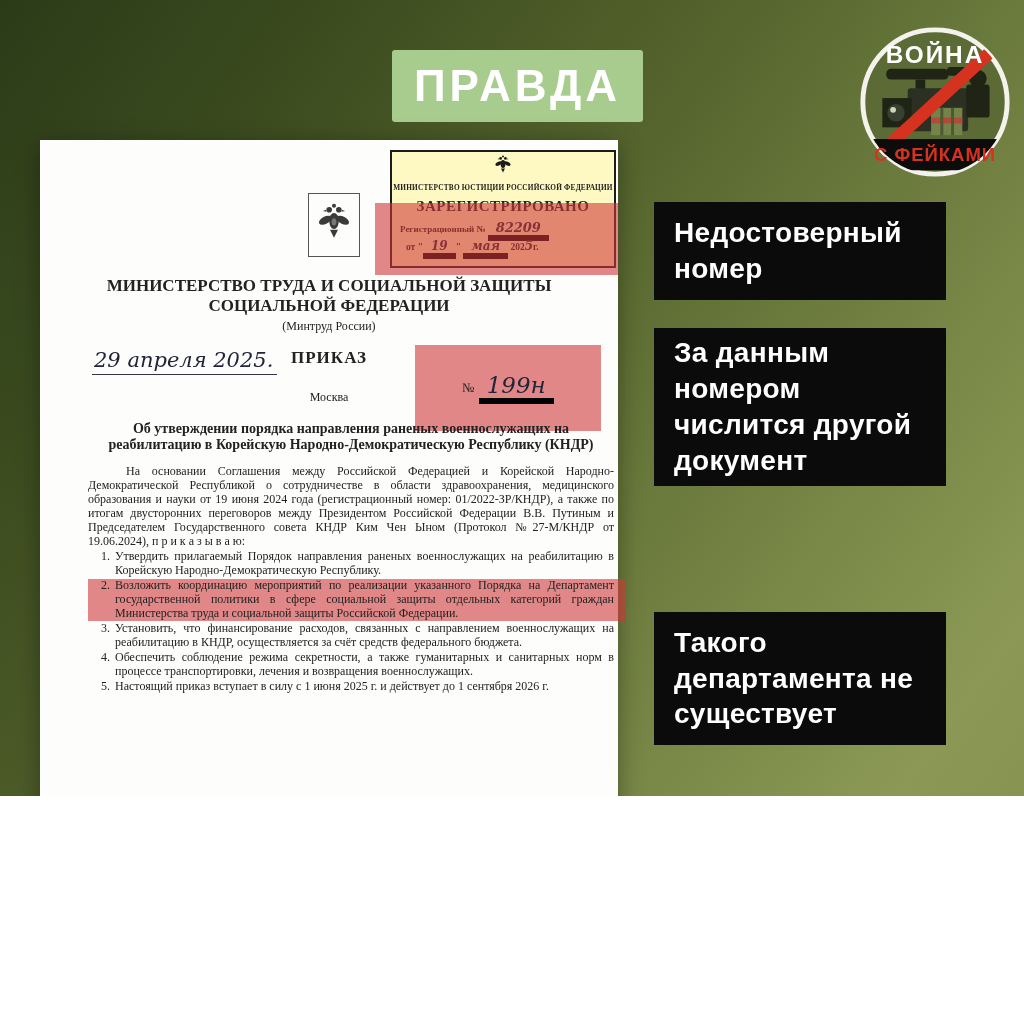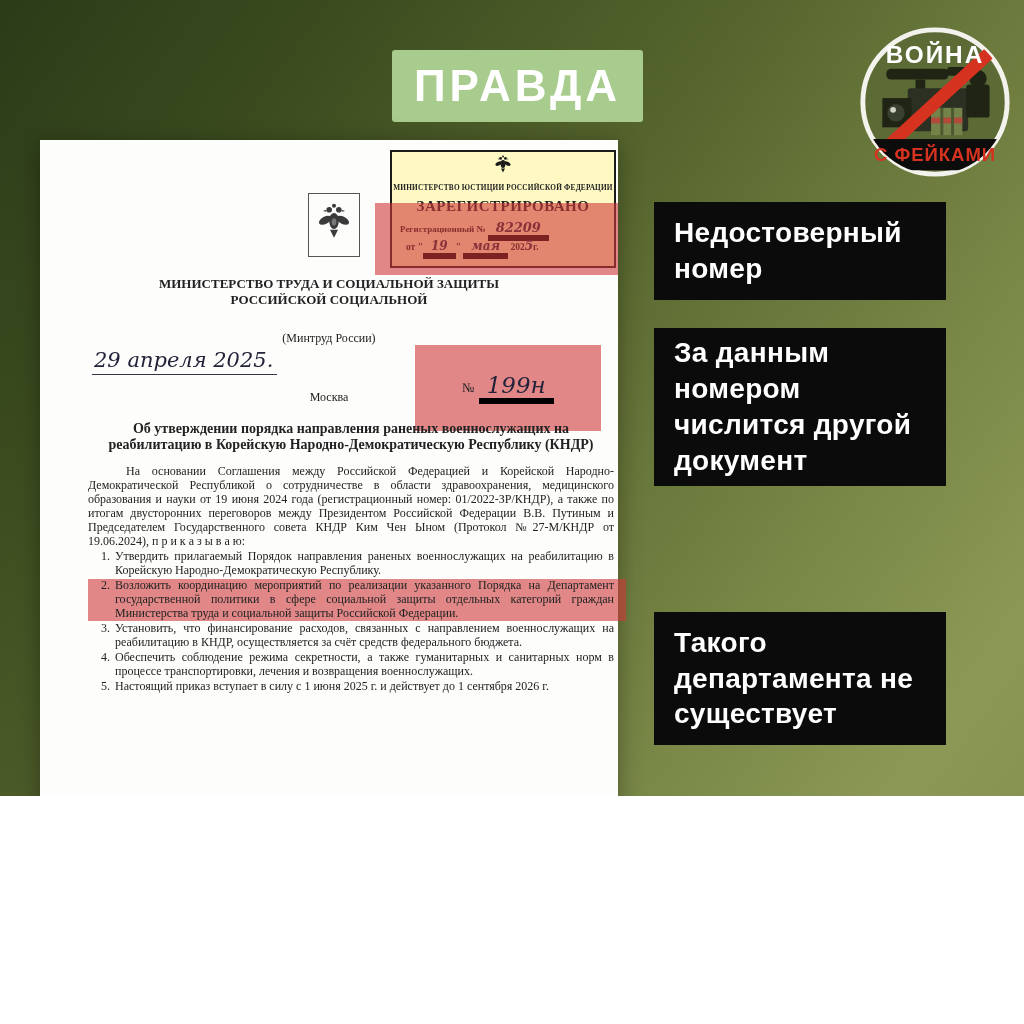--- a/index.html
+++ b/index.html
@@ -33,22 +33,22 @@
   .stamp-registered{font-size:15px;font-weight:bold;letter-spacing:.5px;margin-top:6px;}
   .stamp-reg-line{font-size:9px;font-weight:bold;margin-top:5px;text-align:left;padding-left:8px;}
   .stamp-date-line{font-size:9.5px;font-weight:bold;margin-top:4px;text-align:left;padding-left:14px;}
   .hw{font-family:"DejaVu Serif",serif;font-style:italic;color:#23233a;}
   .hw-u{border-bottom:6px solid #000000;padding:0 8px 0 8px;}
   .stamp-reg-line .hw{font-size:13px;}
   .stamp-date-line .hw{font-size:12px;}
   .red-overlay{background:rgba(206,57,57,.6);}
   .stamp-highlight{position:absolute;left:335px;top:63px;width:243px;height:72px;pointer-events:none;}
   .doc-head{position:absolute;left:0;top:136px;width:100%;text-align:center;}
-  .doc-head .l1{font-size:13px;font-weight:bold;}
-  .doc-head .l3{font-size:12px;margin-top:23px;}
+  .doc-head .l1{font-size:17px;font-weight:bold;}
+  .doc-head .l3{font-size:12px;margin-top:3px;}
   .doc-date{position:absolute;left:52px;top:208px;font-size:21px;border-bottom:1.5px solid #33334a;padding:0 4px 2px 2px;}
   .doc-order{position:absolute;left:0;top:208px;width:100%;text-align:center;font-size:17px;font-weight:bold;letter-spacing:1px;}
   .doc-city{position:absolute;left:0;top:250px;width:100%;text-align:center;font-size:12px;}
   .num-box{position:absolute;left:375px;top:205px;width:186px;height:86px;display:flex;align-items:center;justify-content:center;}
   .num-box .no{font-size:13px;margin-right:4px;}
   .num-box .hw{font-size:23px;}
   .doc-body{position:absolute;left:48px;top:281px;width:526px;font-size:12px;line-height:13.9px;text-align:justify;}
   .doc-title{font-weight:bold;text-align:center;font-size:14px;line-height:16px;margin-bottom:12px;}
   .doc-preamble{text-indent:38px;margin-bottom:2px;}
   .doc-item{display:flex;margin-top:1px;}
@@ -160,26 +160,27 @@
         <span>от "</span><span class="hw hw-u">19</span><span>"</span>
         <span class="hw hw-u">мая</span>
         <span>202</span><span class="hw">5</span><span>г.</span>
       </div>
     </div>
 
     <div class="stamp-highlight red-overlay"></div>
 
     <div class="doc-head">
       <div class="l1">МИНИСТЕРСТВО ТРУДА И СОЦИАЛЬНОЙ ЗАЩИТЫ</div>
-      <div class="l1">РОССИЙСКОЙ СОЦИАЛЬНОЙ</div>
+      <div class="l1">СОЦИАЛЬНОЙ ФЕДЕРАЦИИ</div>
       <div class="l3">(Минтруд России)</div>
     </div>
 
     <div class="doc-date hw">29 апреля 2025.</div>
 
+    <div class="doc-order">ПРИКАЗ</div>
     <div class="doc-city">Москва</div>
 
     <div class="num-box red-overlay">
       <span class="no">№</span>
       <span class="hw hw-u">199н</span>
     </div>
 
     <div class="doc-body">
       <div class="doc-title">Об утверждении порядка направления раненых военнослужащих на реабилитацию в Корейскую Народно-Демократическую Республику (КНДР)</div>
       <div class="doc-preamble">На основании Соглашения между Российской Федерацией и Корейской Народно-Демократической Республикой о сотрудничестве в области здравоохранения, медицинского образования и науки от 19 июня 2024 года (регистрационный номер: 01/2022-ЗР/КНДР), а также по итогам двусторонних переговоров между Президентом Российской Федерации В.В. Путиным и Председателем Государственного совета КНДР Ким Чен Ыном (Протокол №27-М/КНДР от 19.06.2024), п р и к а з ы в а ю:</div>

